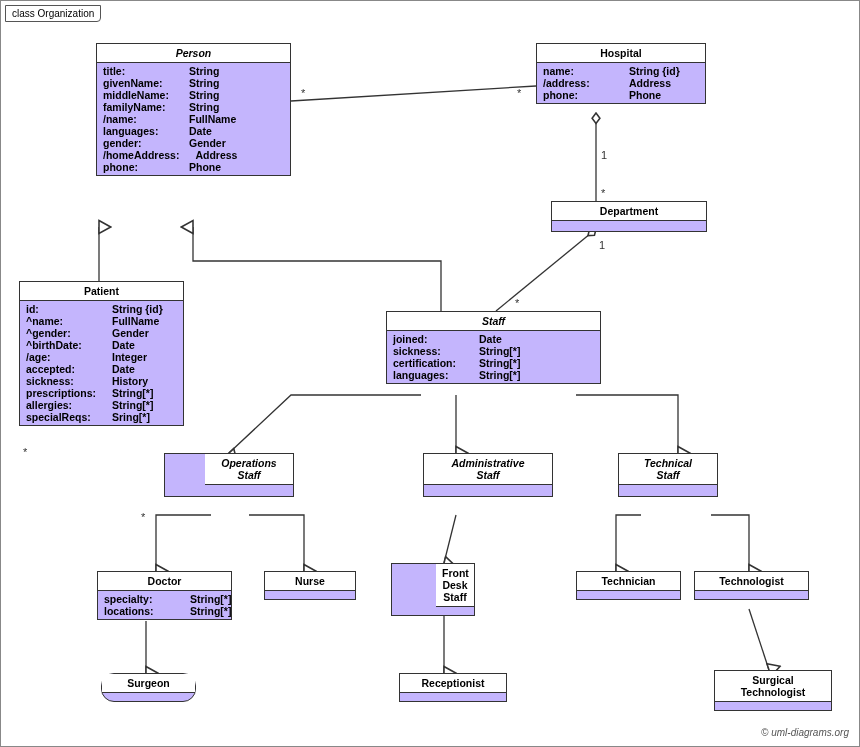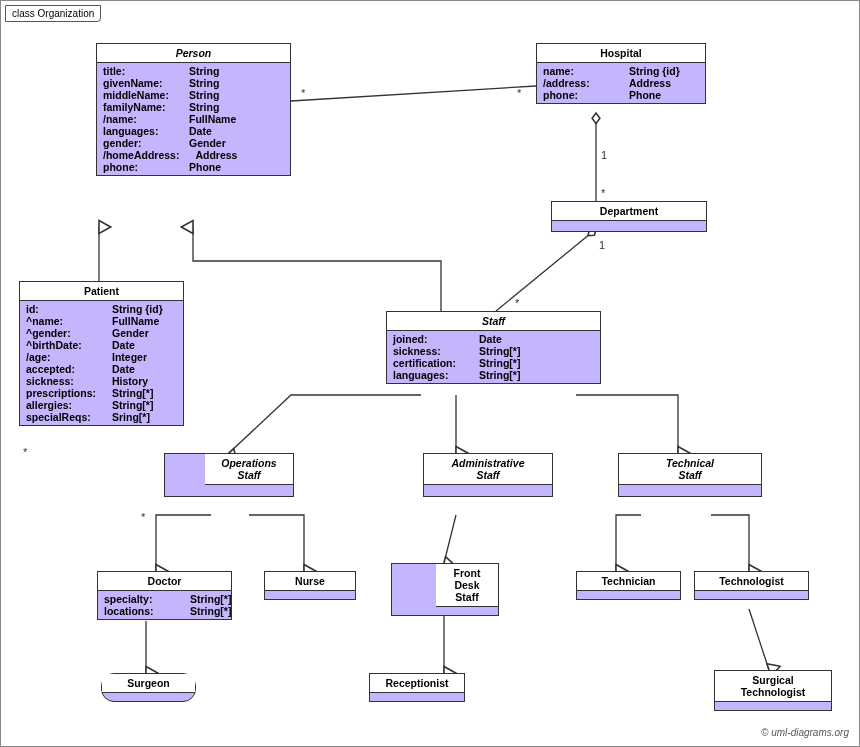--- a/index.html
+++ b/index.html
@@ -283,21 +283,21 @@
   <div class="uml-class" style="left:163px; top:452px; width:130px; min-height:44px;padding-left:40px;">
     <div class="class-header italic"><em>Operations<br>Staff</em></div>
     <div class="class-body" style="min-height:8px;"></div>
   </div>
 
   <div class="uml-class" style="left:390px; top:452px; width:130px; min-height:44px;margin-left:32px;">
     <div class="class-header italic"><em>Administrative<br>Staff</em></div>
     <div class="class-body" style="min-height:8px;"></div>
   </div>
 
-  <div class="uml-class" style="left:617px; top:452px; width:144px; min-height:44px;">
+  <div class="uml-class" style="left:617px; top:452px; width:100px; min-height:44px;">
     <div class="class-header italic"><em>Technical<br>Staff</em></div>
     <div class="class-body" style="min-height:8px;"></div>
   </div>
 
   <div class="uml-class" style="left:96px; top:570px; width:135px;">
     <div class="class-header">Doctor</div>
     <div class="class-body">
       <div class="attr-row">
           <span class="attr-name">specialty:</span>
           <span class="attr-type">String[*]</span>
@@ -307,41 +307,41 @@
           <span class="attr-type">String[*]</span>
         </div>
     </div>
   </div>
 
   <div class="uml-class" style="left:263px; top:570px; width:92px; min-height:28px;">
     <div class="class-header">Nurse</div>
     <div class="class-body" style="min-height:8px;"></div>
   </div>
 
-  <div class="uml-class" style="left:390px; top:562px; width:108px; min-height:40px;padding-left:44px;">
+  <div class="uml-class" style="left:390px; top:562px; width:84px; min-height:40px;padding-left:44px;">
     <div class="class-header">Front Desk<br>Staff</div>
     <div class="class-body" style="min-height:8px;"></div>
   </div>
 
   <div class="uml-class" style="left:563px; top:570px; width:105px; min-height:28px;margin-left:12px;">
     <div class="class-header">Technician</div>
     <div class="class-body" style="min-height:8px;"></div>
   </div>
 
   <div class="uml-class" style="left:693px; top:570px; width:115px; min-height:28px;">
     <div class="class-header">Technologist</div>
     <div class="class-body" style="min-height:8px;"></div>
   </div>
 
   <div class="uml-class" style="left:100px; top:672px; width:95px; min-height:28px;border-radius:13px;">
     <div class="class-header">Surgeon</div>
     <div class="class-body" style="min-height:8px;"></div>
   </div>
 
-  <div class="uml-class" style="left:368px; top:672px; width:96px; min-height:28px;">
+  <div class="uml-class" style="left:398px; top:672px; width:108px; min-height:28px;">
     <div class="class-header">Receptionist</div>
     <div class="class-body" style="min-height:8px;"></div>
   </div>
 
   <div class="uml-class" style="left:713px; top:669px; width:118px; min-height:40px;">
     <div class="class-header">Surgical<br>Technologist</div>
     <div class="class-body" style="min-height:8px;"></div>
   </div>
 
   <div class="copyright">© uml-diagrams.org</div>

